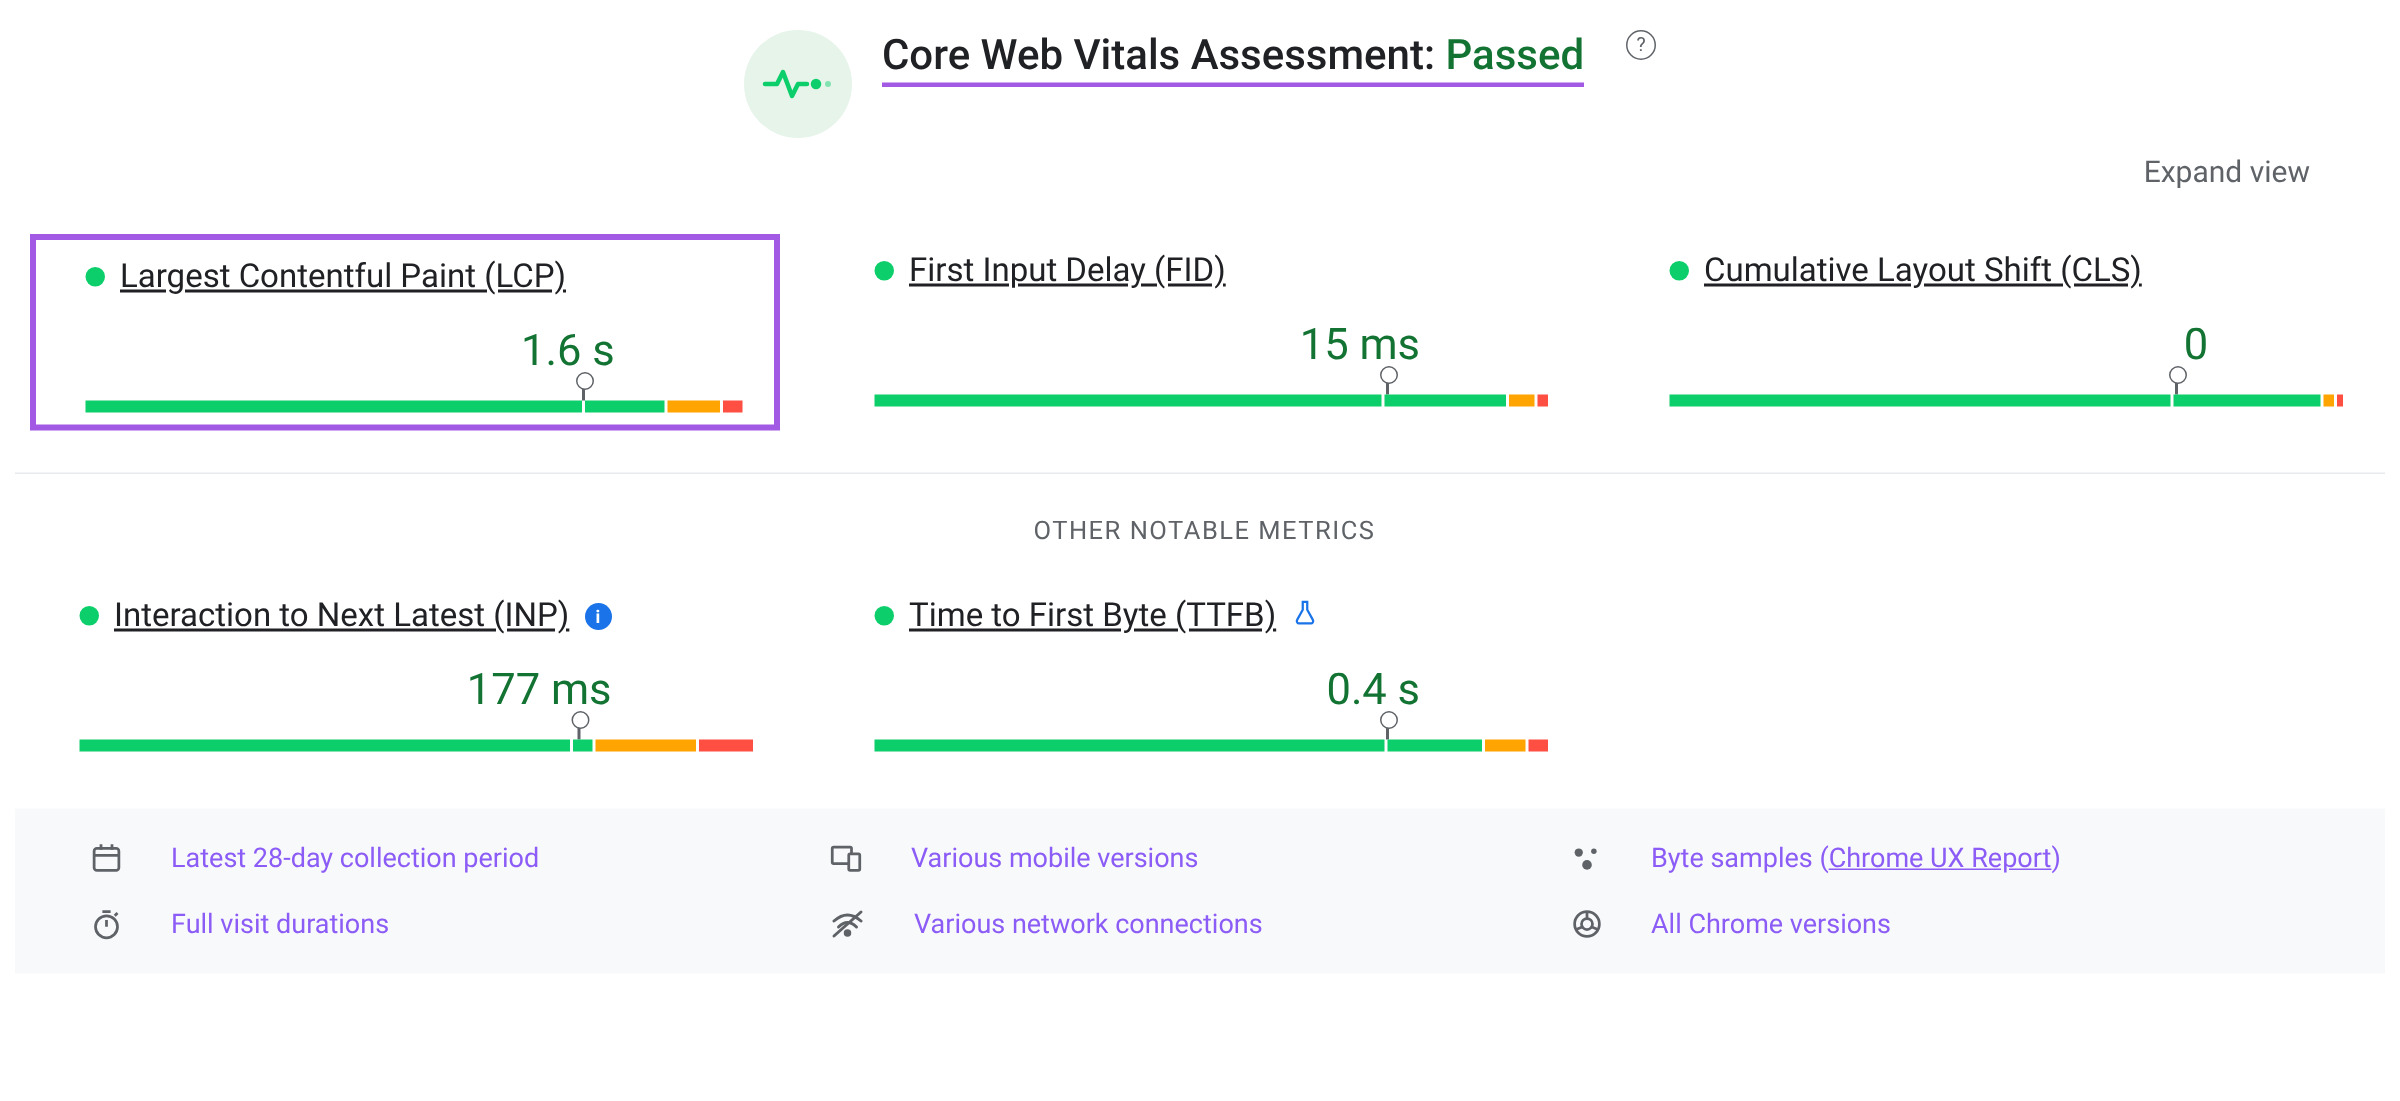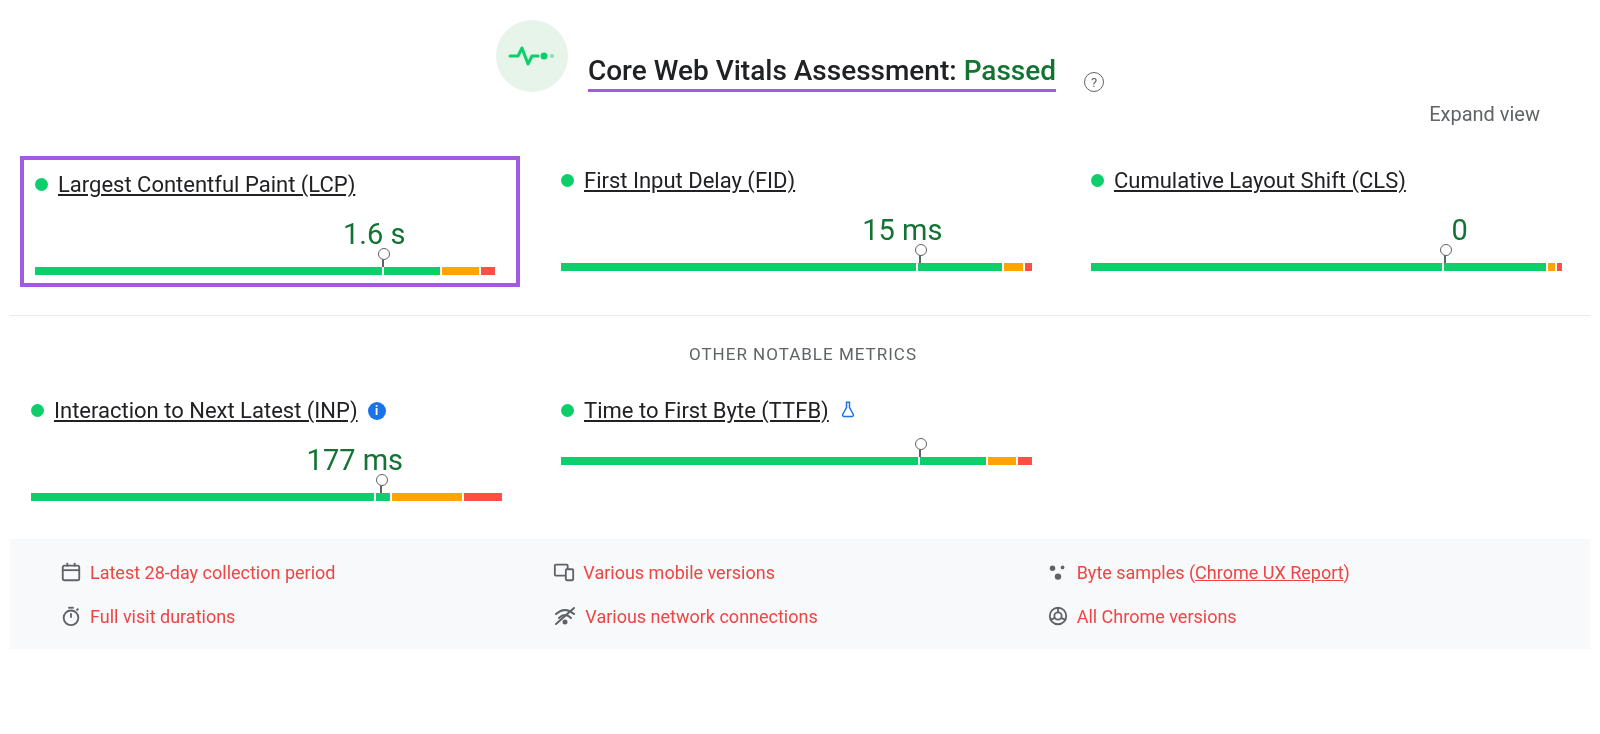--- a/index.html
+++ b/index.html
@@ -5,21 +5,21 @@
   * { box-sizing: border-box; margin: 0; padding: 0; }
   body {
     font-family: Roboto, Arial, sans-serif;
     background: #fff;
     color: #202124;
     width: 1600px;
     padding: 20px 10px 30px 10px;
   }
   .header {
     display: flex;
-    align-items: flex-end;
+    align-items: flex-start;
     justify-content: center;
     gap: 20px;
     margin-bottom: 10px;
   }
   .vitals-icon {
     width: 72px;
     height: 72px;
     border-radius: 50%;
     background: #e6f4ea;
     display: flex;
@@ -61,21 +61,21 @@
   .metrics-grid {
     display: grid;
     grid-template-columns: repeat(3, 1fr);
     gap: 30px;
     padding: 0 10px;
     border-bottom: 1px solid #e8eaed;
     padding-bottom: 28px;
     margin-bottom: 20px;
   }
   .metric-card {
-    padding: 12px 18px 2px 11px;
+    padding: 12px 18px 2px 33px;
     position: relative;
   }
   .metric-card.highlighted {
     border: 4px solid #a259e4;
   }
   .metric-header {
     display: flex;
     align-items: center;
     gap: 10px;
     margin-bottom: 20px;
@@ -164,22 +164,22 @@
   .footer-box {
     background: #f8f9fa;
     padding: 22px 50px;
     display: grid;
     grid-template-columns: repeat(3, 1fr);
     row-gap: 22px;
   }
   .footer-item {
     display: flex;
     align-items: center;
-    gap: 8px;
-    color: #ef4444;
+    gap: 32px;
+    color: #8b5cf6;
     font-size: 18px;
   }
   .footer-item svg, .footer-item .fi { flex-shrink: 0; }
   .footer-link { text-decoration: underline; cursor: pointer; }
 </style>
 </head>
 <body>
 
 <div class="header">
   <div class="vitals-icon">
@@ -271,20 +271,21 @@
       </div>
     </div>
     <div class="metric-card">
       <div class="metric-header">
         <span class="status-dot"></span>
         <span class="metric-name">Time to First Byte (TTFB)</span>
         <span class="lab-icon"><svg width="18" height="18" viewBox="0 0 24 24" fill="none" stroke="#1a73e8" stroke-width="2">
             <path d="M9 3h6M10 3v7l-5 9a2 2 0 0 0 2 3h10a2 2 0 0 0 2-3l-5-9V3"></path>
           </svg></span>
       </div>
+      <div class="metric-value" style="padding-right: 19%;">0.4 s</div>
       <div class="bar-wrap">
         <div class="marker" style="left: 76%;"></div>
         <div class="bar">
           <div class="seg g" style="width: 76%;"></div>
           <div class="seg g" style="width: 14%;"></div>
           <div class="seg o" style="width: 6%;"></div>
           <div class="seg r" style="width: 3%;"></div>
         </div>
       </div>
     </div>

